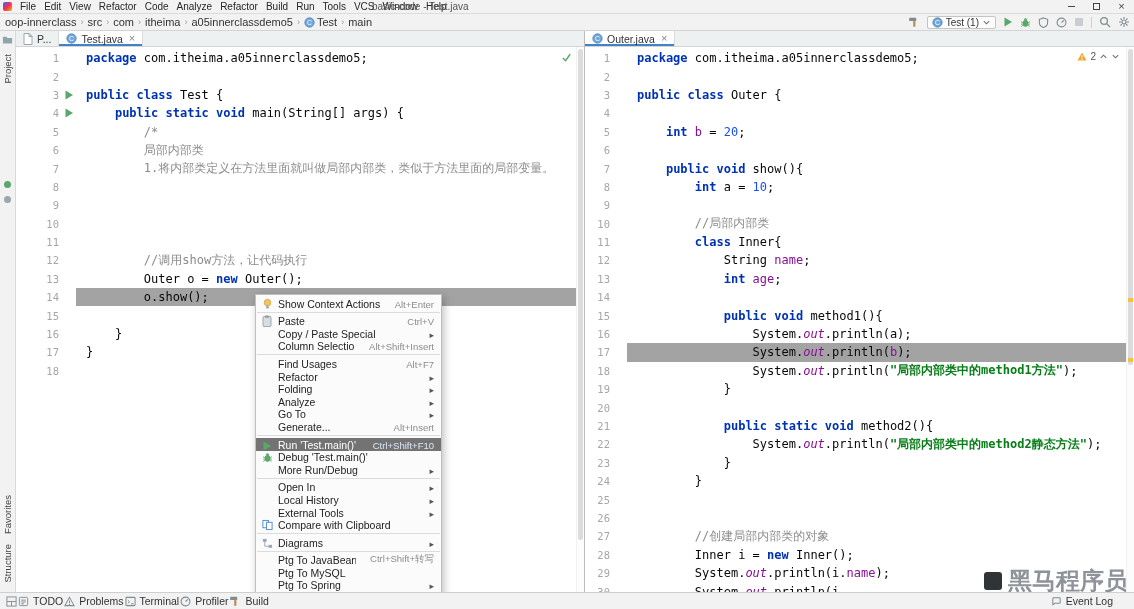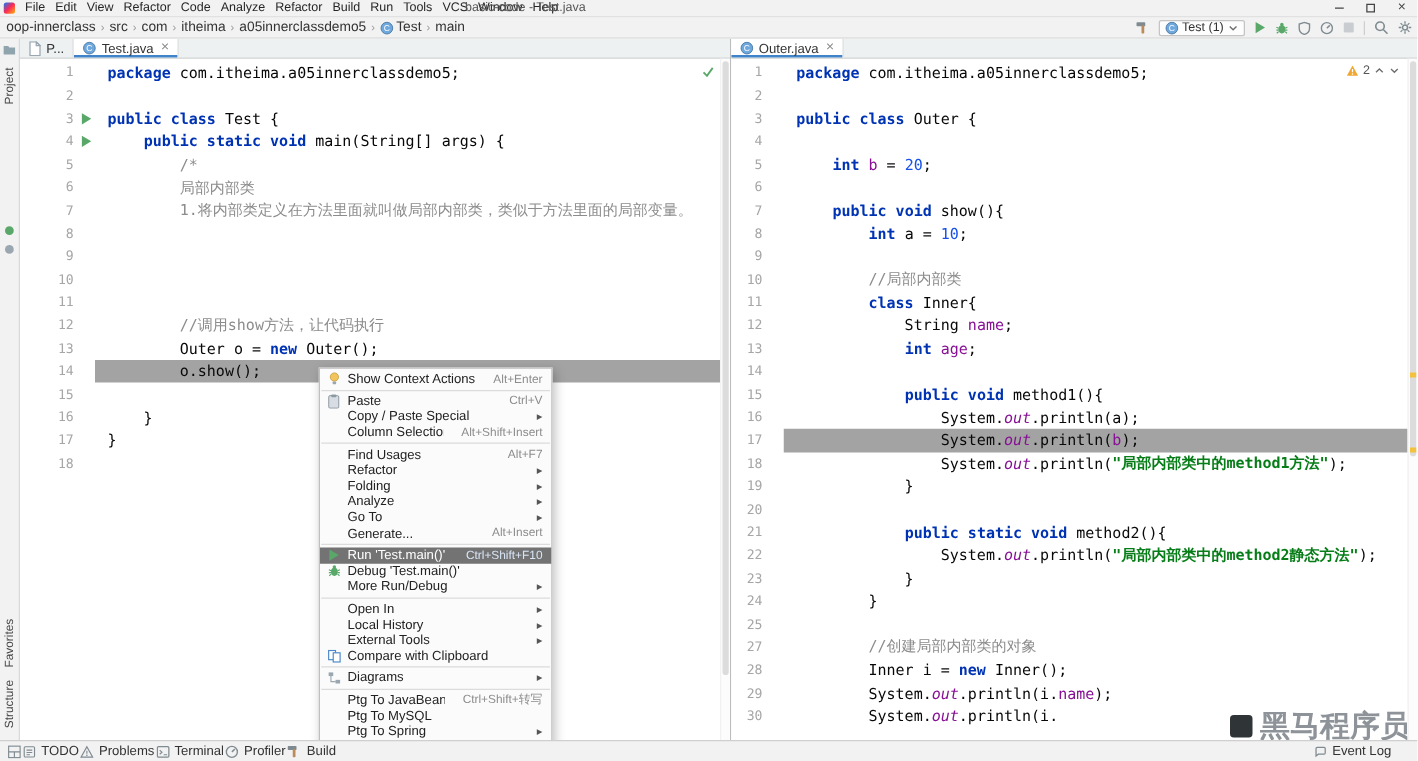--- a/index.html
+++ b/index.html
@@ -73,21 +73,21 @@
   .thumb.mid{top:2px;height:58%}
   .stripe-mark{position:absolute;left:1px;right:1px;height:4px;background:#f3c13d}
   .stripe-mark.m1{top:46%}
   .stripe-mark.m2{top:57%}
 
   .watermark{position:absolute;right:6px;bottom:-5px;display:flex;align-items:center;gap:6px;color:#8d9399;font-size:24px;font-weight:bold;z-index:1;white-space:nowrap}
   .wm-logo{width:18px;height:18px;background:#2f3437;border-radius:3px;display:inline-block}
 
   
   .context-menu{position:absolute;left:255px;top:263px;width:187px;background:#fbfbfb;border:1px solid #bfbfbf;box-shadow:2px 3px 8px rgba(0,0,0,.25);font-size:10.5px;color:#222;padding:2px 0;z-index:20}
-  .cm-item{display:flex;align-items:center;height:12.6px;padding:0 7px 0 4px;gap:4px;white-space:nowrap}
+  .cm-item{display:flex;align-items:flex-end;height:12.6px;padding:0 7px 0 4px;gap:4px;white-space:nowrap}
   .cm-ic{width:14px;display:inline-flex;justify-content:center;flex:none;line-height:0}
   .cm-label{flex:1;overflow:hidden}
   .cm-right{color:#8c8c8c;font-size:9.5px;margin-left:10px}
   .cm-right.cm-sub{color:#555;font-size:9px}
   .cm-item.selected{background:#737373;color:#fff}
   .cm-item.selected .cm-right{color:#d9e6f7}
   .menu-sep{height:1px;background:#dcdcdc;margin:2px 1px}
 
   
   .statusbar{height:17px;background:#f2f2f2;border-top:1px solid #cfcfcf;display:flex;align-items:center;font-size:10.5px;color:#333;padding:0 6px;position:relative;z-index:30;flex:none}
@@ -605,20 +605,27 @@
             </div>
             <div class="code-row">
               <span class="gutter">
                 <span class="lnum">25</span>
                 <span class="gslot"></span>
               </span>
               <span class="code"></span>
             </div>
             <div class="code-row">
               <span class="gutter">
+                <span class="lnum">26</span>
+                <span class="gslot"></span>
+              </span>
+              <span class="code"></span>
+            </div>
+            <div class="code-row">
+              <span class="gutter">
                 <span class="lnum">27</span>
                 <span class="gslot"></span>
               </span>
               <span class="code"><span class="tk-p">        </span><span class="tk-c">//创建局部内部类的对象</span></span>
             </div>
             <div class="code-row">
               <span class="gutter">
                 <span class="lnum">28</span>
                 <span class="gslot"></span>
               </span>

